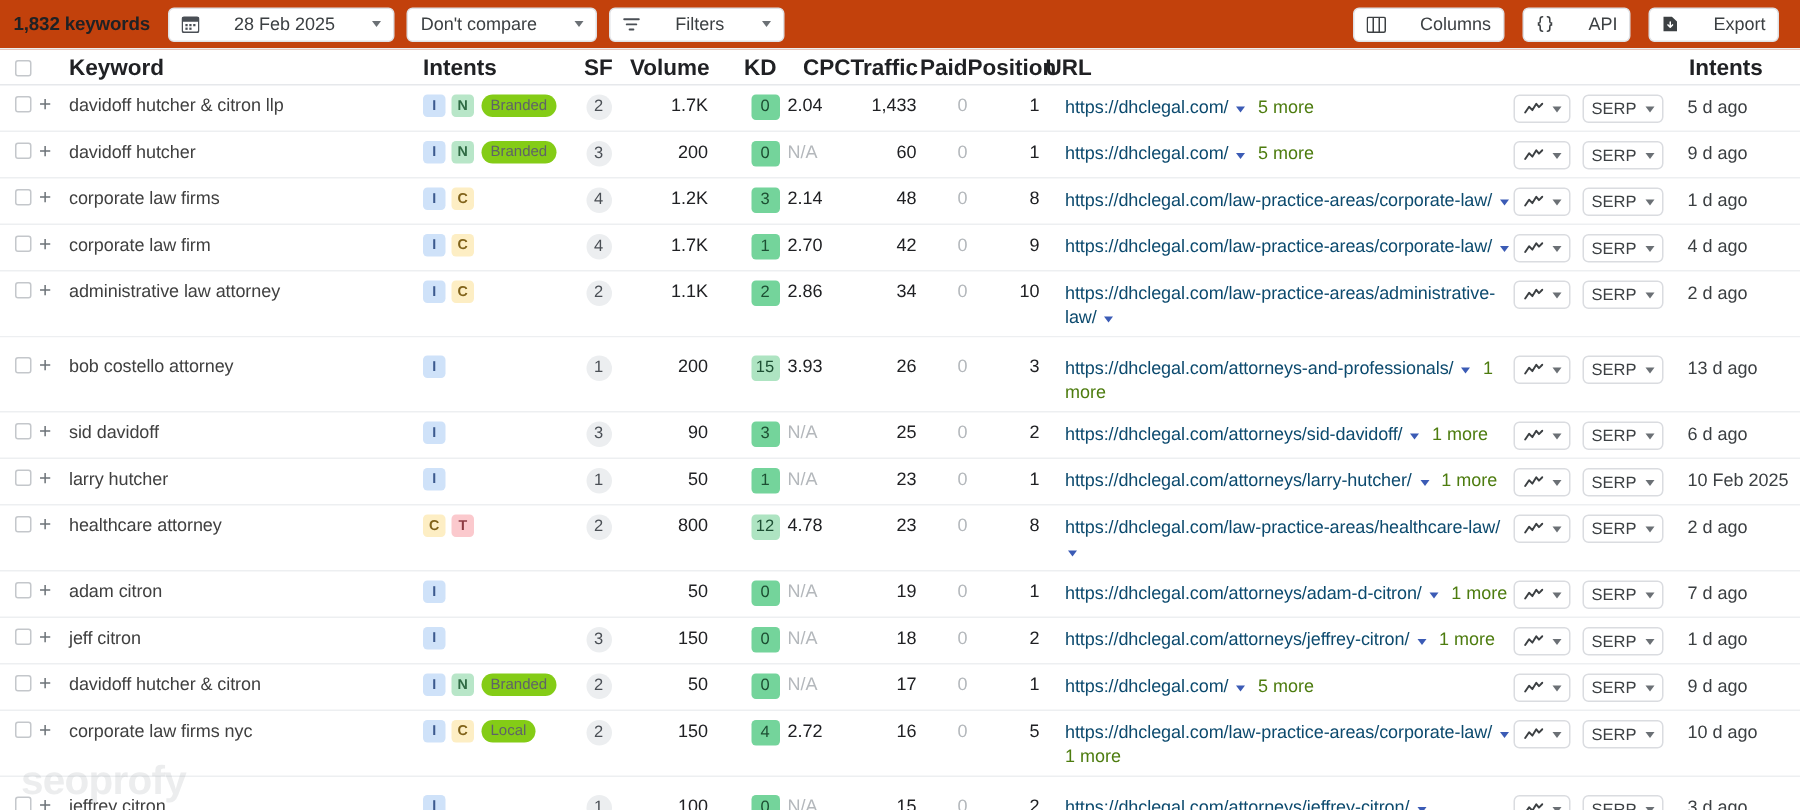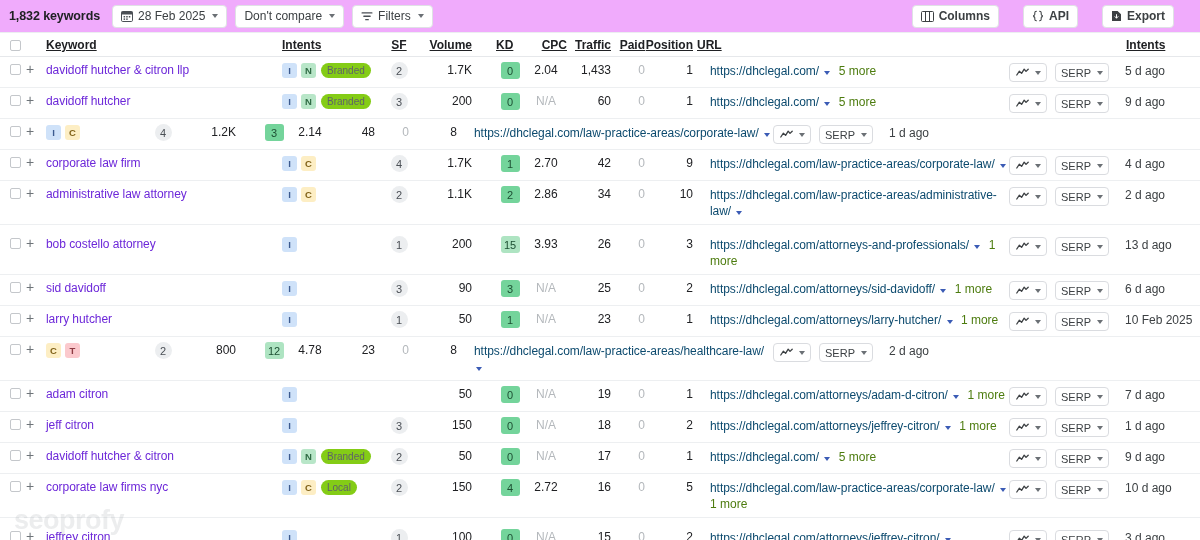--- a/index.html
+++ b/index.html
@@ -17,36 +17,36 @@
     background: #fff;
   }
 
   
   .toolbar {
     height: 33px;
     display: flex;
     align-items: center;
     padding: 0 10px 0 9px;
     border-bottom: 1px solid #eceef1;
-    background: #f0abfc;
+    background: #c2410c;
     position: relative;
   }
   .kw-count {
     font-size: 12.5px;
     font-weight: bold;
     color: #202124;
     letter-spacing: -0.1px;
     margin-right: 12px;
     white-space: nowrap;
   }
   .tbtn {
     height: 23px;
     display: inline-flex;
     align-items: center;
-    gap: 5px;
+    gap: 23px;
     padding: 0 8px;
     border: 1px solid #dfe1e5;
     border-radius: 4px;
     background: #fff;
     font-size: 12px;
     color: #3c4043;
     white-space: nowrap;
     margin-right: 8px;
     cursor: pointer;
   }
@@ -55,55 +55,54 @@
     border-left: 3.5px solid transparent;
     border-right: 3.5px solid transparent;
     border-top: 4px solid #6b7075;
     display: inline-block;
     margin-left: 2px;
     flex: 0 0 auto;
   }
   .caret.blue { border-top-color: #3b5bb5; }
   .spacer { flex: 1 1 auto; }
   .toolbar-right { display: flex; align-items: center; }
-  .toolbar-right .tbtn { margin-right: 16px; margin-left: 8px; font-weight: bold; }
+  .toolbar-right .tbtn { margin-right: 4px; margin-left: 8px; }
 
   
   .tbl { width: 1200px; font-size: 12px; color: #202124; }
   .thead {
     display: flex;
     align-items: center;
     height: 24px;
     border-bottom: 1px solid #e6e8eb;
-    font-size: 12px;
+    font-size: 15px;
     color: #202124;
     font-weight: bold;
     padding-top: 1px;
-    text-decoration: underline;
   }
   .row {
     display: flex;
     align-items: flex-start;
     border-bottom: 1px solid #edeff1;
     min-height: 29px;
     padding-top: 6px;
     padding-bottom: 5px;
   }
   .row.tall { min-height: 44px; }
   .row.gap-before { border-top: 6px solid #fff; }
 
   
   .c-chk   { width: 26px; flex: 0 0 26px; padding-left: 10px; }
   .c-plus  { width: 20px; flex: 0 0 20px; }
   .c-kw    { width: 236px; flex: 0 0 236px; }
   .c-int   { width: 96px; flex: 0 0 96px; }
   .c-sf    { width: 42px; flex: 0 0 42px; text-align: center; }
   .c-vol   { width: 52px; flex: 0 0 52px; text-align: right; }
   .c-kd    { width: 30px; flex: 0 0 30px; text-align: center; margin-left: 23px; }
-  .c-cpc   { width: 42px; flex: 0 0 42px; text-align: center; }
+  .c-cpc   { width: 42px; flex: 0 0 42px; text-align: left; }
   .c-tra   { width: 44px; flex: 0 0 44px; text-align: right; }
   .c-paid  { width: 34px; flex: 0 0 34px; text-align: right; }
   .c-pos   { width: 48px; flex: 0 0 48px; text-align: right; }
   .c-url   { width: 316px; flex: 0 0 316px; padding-left: 17px; }
   .c-chart { width: 46px; flex: 0 0 46px; }
   .c-serp  { width: 62px; flex: 0 0 62px; }
   .c-upd   { width: 106px; flex: 0 0 106px; padding-left: 8px; }
 
   .thead .c-vol, .thead .c-cpc, .thead .c-tra,
   .thead .c-paid, .thead .c-pos { text-align: right; }
@@ -128,21 +127,21 @@
   .plus {
     display: inline-block;
     color: #6e7479;
     font-size: 14px;
     line-height: 12px;
     cursor: pointer;
     user-select: none;
   }
 
   .kw-link {
-    color: #6d28d9;
+    color: #404040;
     font-size: 12px;
     text-decoration: none;
     line-height: 14px;
     cursor: pointer;
     letter-spacing: -0.05px;
   }
 
   
   .intents { display: flex; align-items: center; gap: 4px; line-height: 1; }
   .ichip {
@@ -463,20 +462,23 @@
        <span class="upd">9 d ago</span>
      </div>
         </div>
         <div class="row">
           <div class="c-chk">
        <span class="chk"></span>
      </div>
      <div class="c-plus">
        <span class="plus">+</span>
      </div>
+     <div class="c-kw">
+       <a class="kw-link">corporate law firms</a>
+     </div>
      <div class="c-int">
        <span class="intents">
               <span class="ichip I">I</span>
               <span class="ichip C">C</span>
             </span>
      </div>
      <div class="c-sf"><span class="sf-badge">4</span></div>
      <div class="c-vol">
        <span class="num">1.2K</span>
      </div>
@@ -816,20 +818,23 @@
      <div class="c-upd">
        <span class="upd">10 Feb 2025</span>
      </div>
         </div>
         <div class="row">
           <div class="c-chk">
        <span class="chk"></span>
      </div>
      <div class="c-plus">
        <span class="plus">+</span>
+     </div>
+     <div class="c-kw">
+       <a class="kw-link">healthcare attorney</a>
      </div>
      <div class="c-int">
        <span class="intents">
               <span class="ichip C">C</span>
               <span class="ichip T">T</span>
             </span>
      </div>
      <div class="c-sf"><span class="sf-badge">2</span></div>
      <div class="c-vol">
        <span class="num">800</span>

